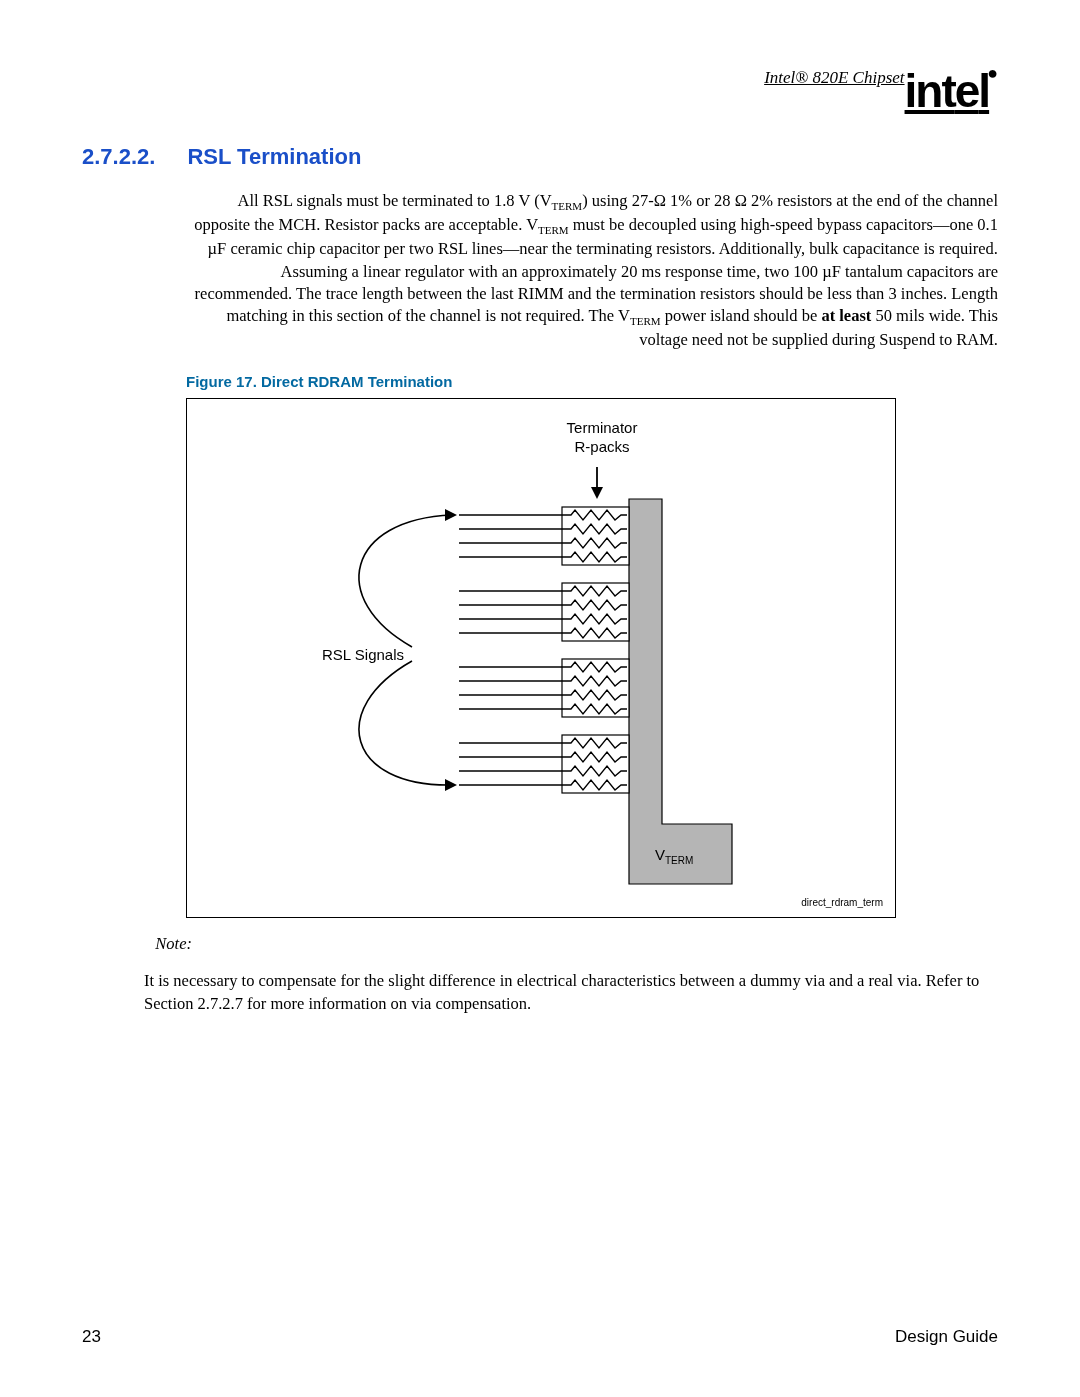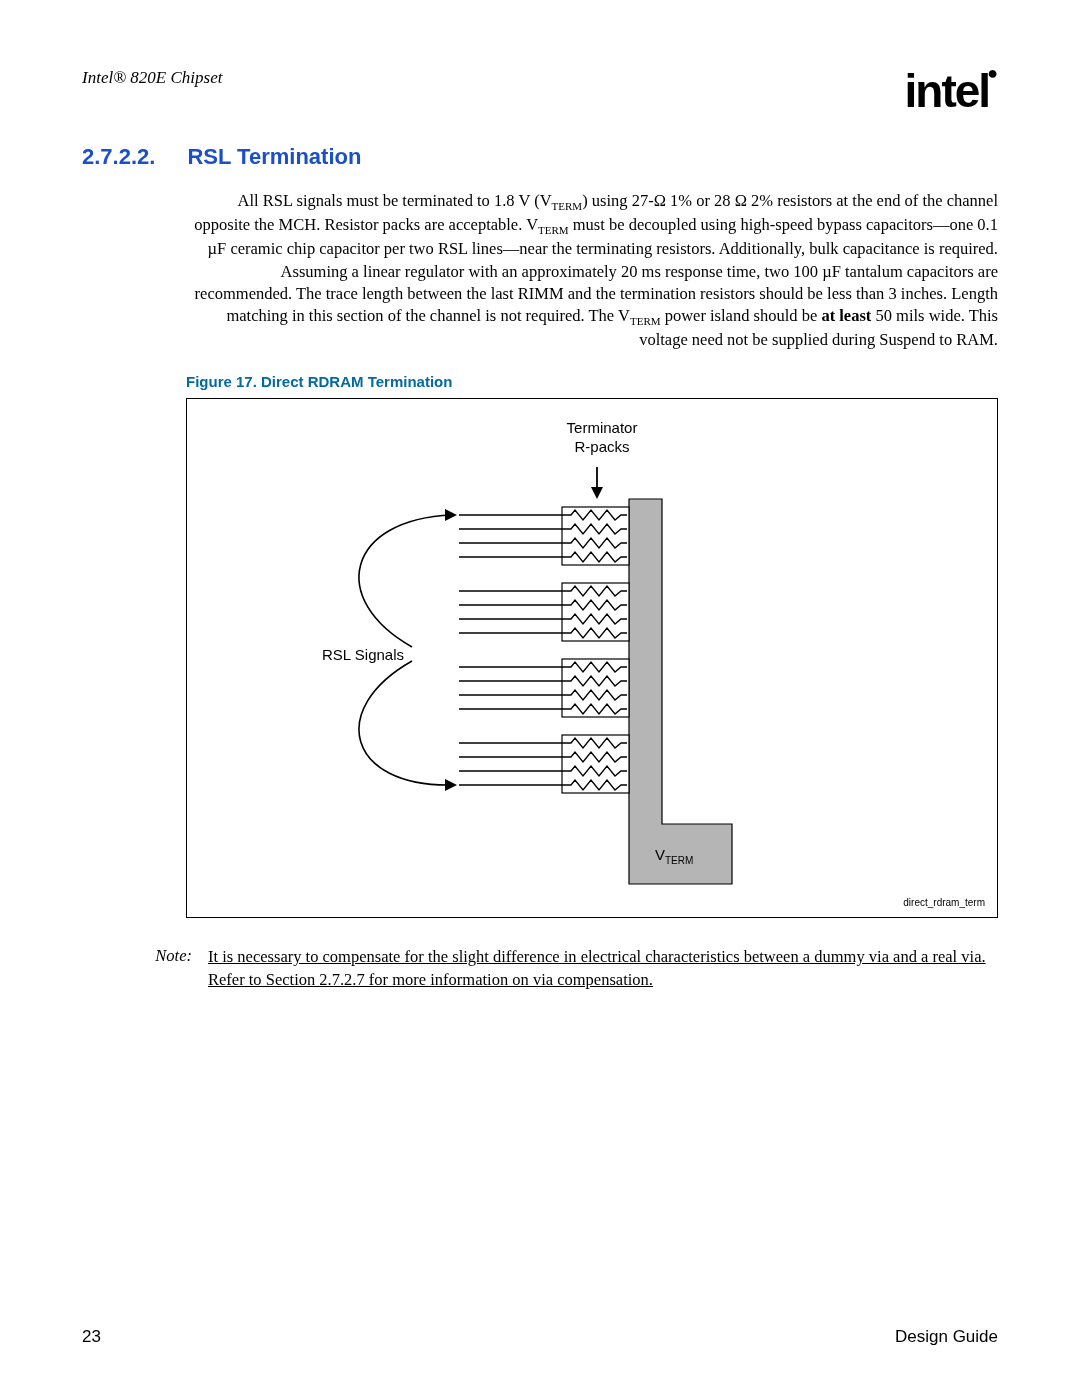--- a/index.html
+++ b/index.html
@@ -8,34 +8,34 @@
     height: 1397px;
     background: #fff;
     font-family: "Times New Roman", Times, serif;
     font-size: 16.5px;
     color: #000;
     position: relative;
     padding: 68px 82px 50px 82px;
   }
   .header-row {
     display: flex;
-    justify-content: space-between;
+    justify-content: flex-end;
     align-items: flex-start;
+    text-decoration: underline;
   }
   .doc-title {
     font-style: italic;
     font-size: 17px;
   }
   .intel-logo {
     font-family: Arial, Helvetica, sans-serif;
     font-weight: 700;
     font-size: 46px;
     letter-spacing: -2px;
     line-height: 1;
-    margin-left: 44px;
   }
   .intel-logo .e { position: relative; }
   .intel-logo .dot {
     display: inline-block;
     position: relative;
     top: -28px;
     left: -2px;
     font-size: 18px;
   }
   .section-heading {
@@ -55,42 +55,43 @@
   .sub { font-size: 11px; vertical-align: sub; }
   .figure-caption {
     color: #0369a1;
     font-family: Arial, Helvetica, sans-serif;
     font-weight: 700;
     font-size: 15px;
     margin: 22px 0 8px 104px;
   }
   .figure-box {
     margin-left: 104px;
-    width: 812px;
+    width: 710px;
     height: 520px;
     border: 1.5px solid #000;
     position: relative;
   }
   .fig-svg { position: absolute; left: 0; top: 0; }
   .fig-label {
     position: absolute;
     font-family: Arial, Helvetica, sans-serif;
     font-size: 15px;
     text-align: center;
     line-height: 1.25;
   }
   .fig-label.small { font-size: 10px; }
   .fig-label .sub2 { font-size: 10px; vertical-align: sub; }
   .note-row {
     display: flex;
     gap: 16px;
-    margin: 28px 0 0 62px;
+    margin: 16px 0 0 62px;
+    flex-direction: column;
   }
   .note-label { font-style: italic; width: 48px; flex: 0 0 auto; text-align: right; }
-  .note-text { line-height: 1.35; text-decoration: underline; }
+  .note-text { line-height: 1.35; }
   .footer-row {
     position: absolute;
     left: 82px;
     right: 82px;
     bottom: 50px;
     display: flex;
     justify-content: space-between;
     font-family: Arial, Helvetica, sans-serif;
     font-size: 17px;
   }

